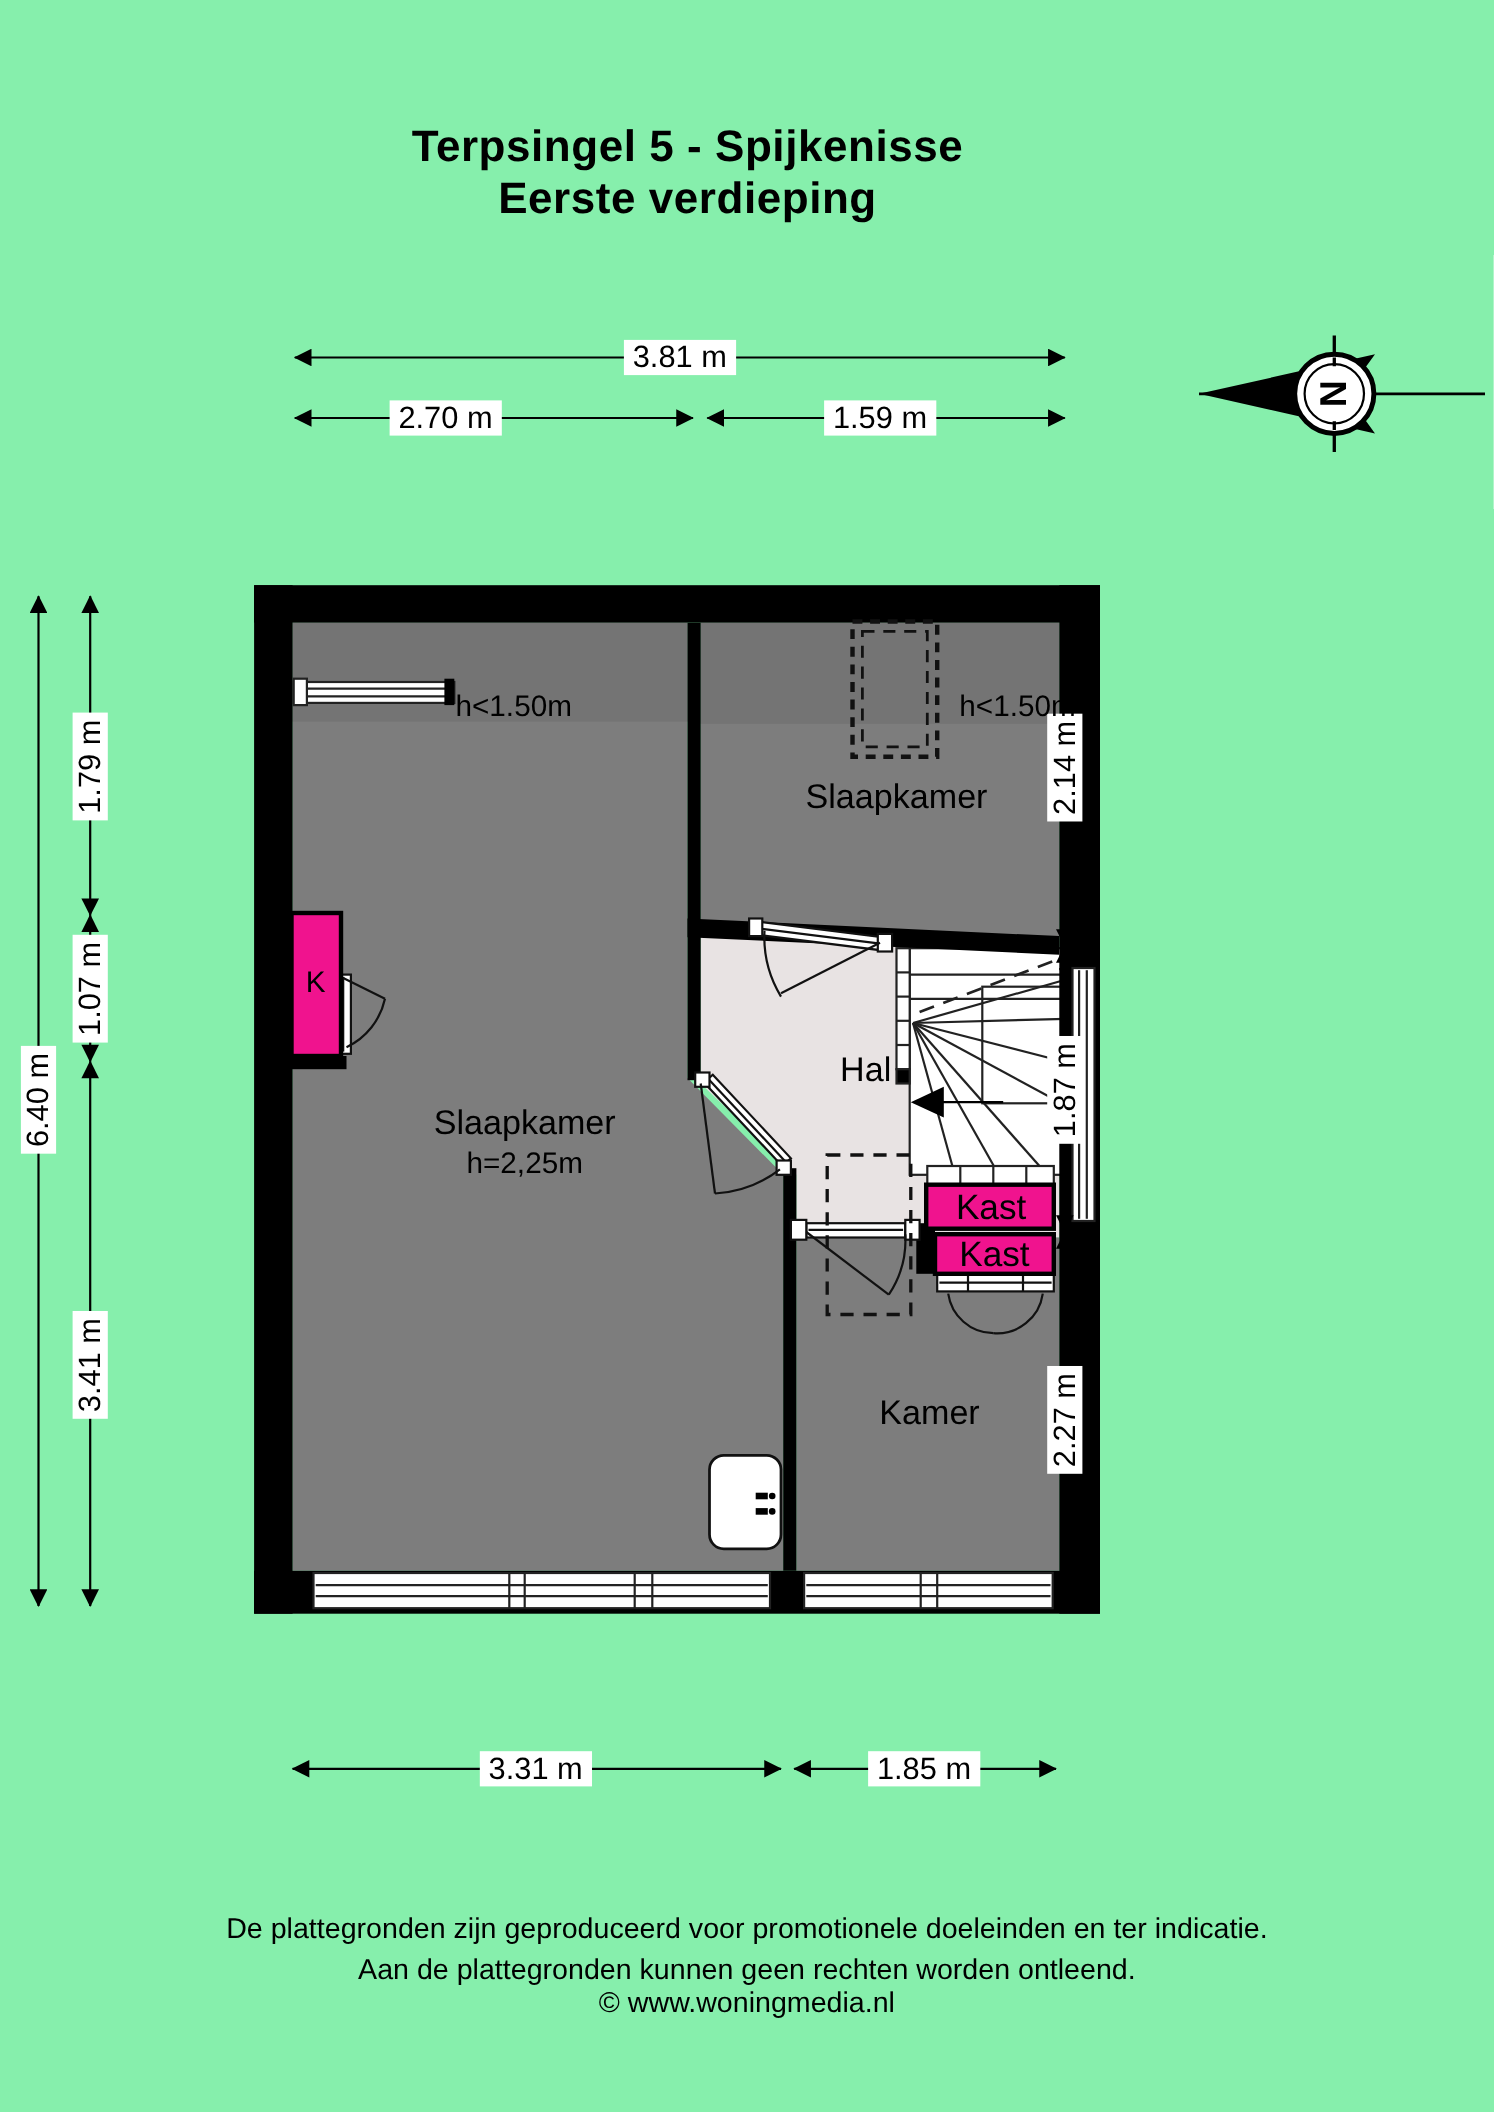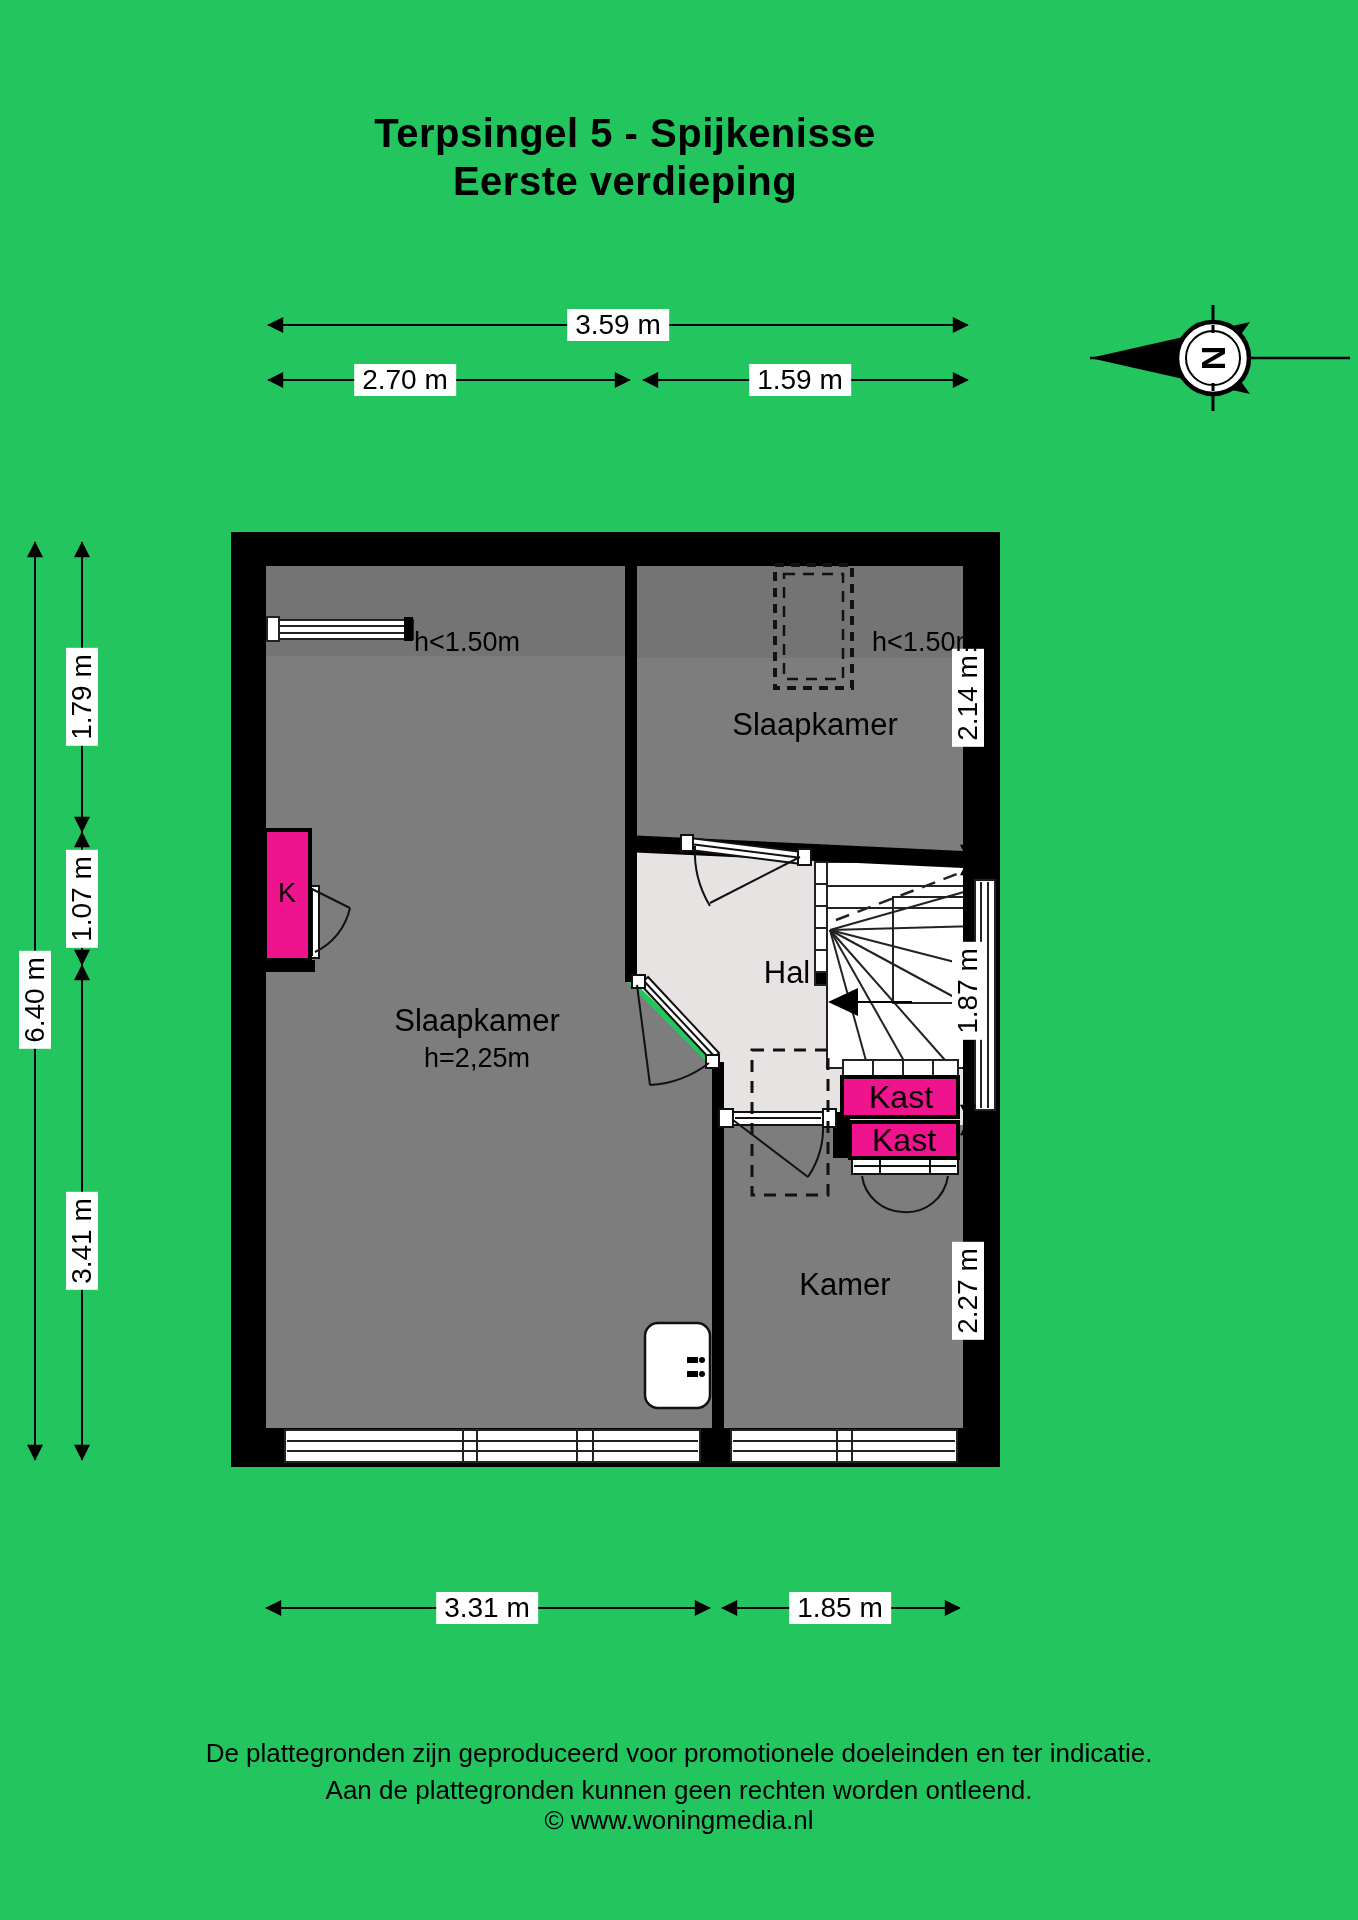--- a/index.html
+++ b/index.html
@@ -1,16 +1,16 @@
 <!DOCTYPE html>
 <html><head>
 <meta charset="utf-8">
 <style>
   html,body{margin:0;padding:0;background:#ffffff;}
-  .page{position:relative;width:1358px;height:1920px;background:#22c55e;overflow:hidden;
+  .page{position:relative;width:1358px;height:1920px;background:#86efac;overflow:hidden;
         font-family:"Liberation Sans",sans-serif;color:#000;}
   svg{position:absolute;left:0;top:0;}
   .lbl{position:absolute;transform:translate(-50%,-50%);white-space:nowrap;
        font-family:"Liberation Sans",sans-serif;color:#000;line-height:1;}
   .rot{transform:translate(-50%,-50%) rotate(-90deg);}
   .title{font-size:40px;font-weight:bold;letter-spacing:0.5px;}
   .dim{font-size:28px;background:#ffffff;padding:2px 8px;}
   .dim.rot{padding:2px 6px;}
   .room{font-size:31px;}
   .note{font-size:27px;}
@@ -223,21 +223,21 @@
       <circle cx="1213" cy="358" r="36" fill="#ffffff" stroke="#000" stroke-width="4.5"></circle>
       <circle cx="1213" cy="358" r="27" fill="none" stroke="#000" stroke-width="2"></circle>
       <line x1="1213" y1="325" x2="1213" y2="333" stroke="#000" stroke-width="3"></line>
       <line x1="1213" y1="383" x2="1213" y2="391" stroke="#000" stroke-width="3"></line>
     </g>
   </svg>
 
   <div class="lbl title" style="left:625px;top:133px;">Terpsingel 5 - Spijkenisse</div>
   <div class="lbl title" style="left:625px;top:181px;">Eerste verdieping</div>
 
-  <div class="lbl dim" style="left:618px;top:325px;">3.59 m</div>
+  <div class="lbl dim" style="left:618px;top:325px;">3.81 m</div>
   <div class="lbl dim" style="left:405px;top:380px;">2.70 m</div>
   <div class="lbl dim" style="left:800px;top:380px;">1.59 m</div>
 
   <div class="lbl dim rot" style="left:35px;top:1000px;">6.40 m</div>
   <div class="lbl dim rot" style="left:82px;top:697px;">1.79 m</div>
   <div class="lbl dim rot" style="left:82px;top:899px;">1.07 m</div>
   <div class="lbl dim rot" style="left:82px;top:1241px;">3.41 m</div>
 
   <div class="lbl dim rot" style="left:968px;top:698px;">2.14 m</div>
   <div class="lbl dim rot" style="left:968px;top:991px;">1.87 m</div>

